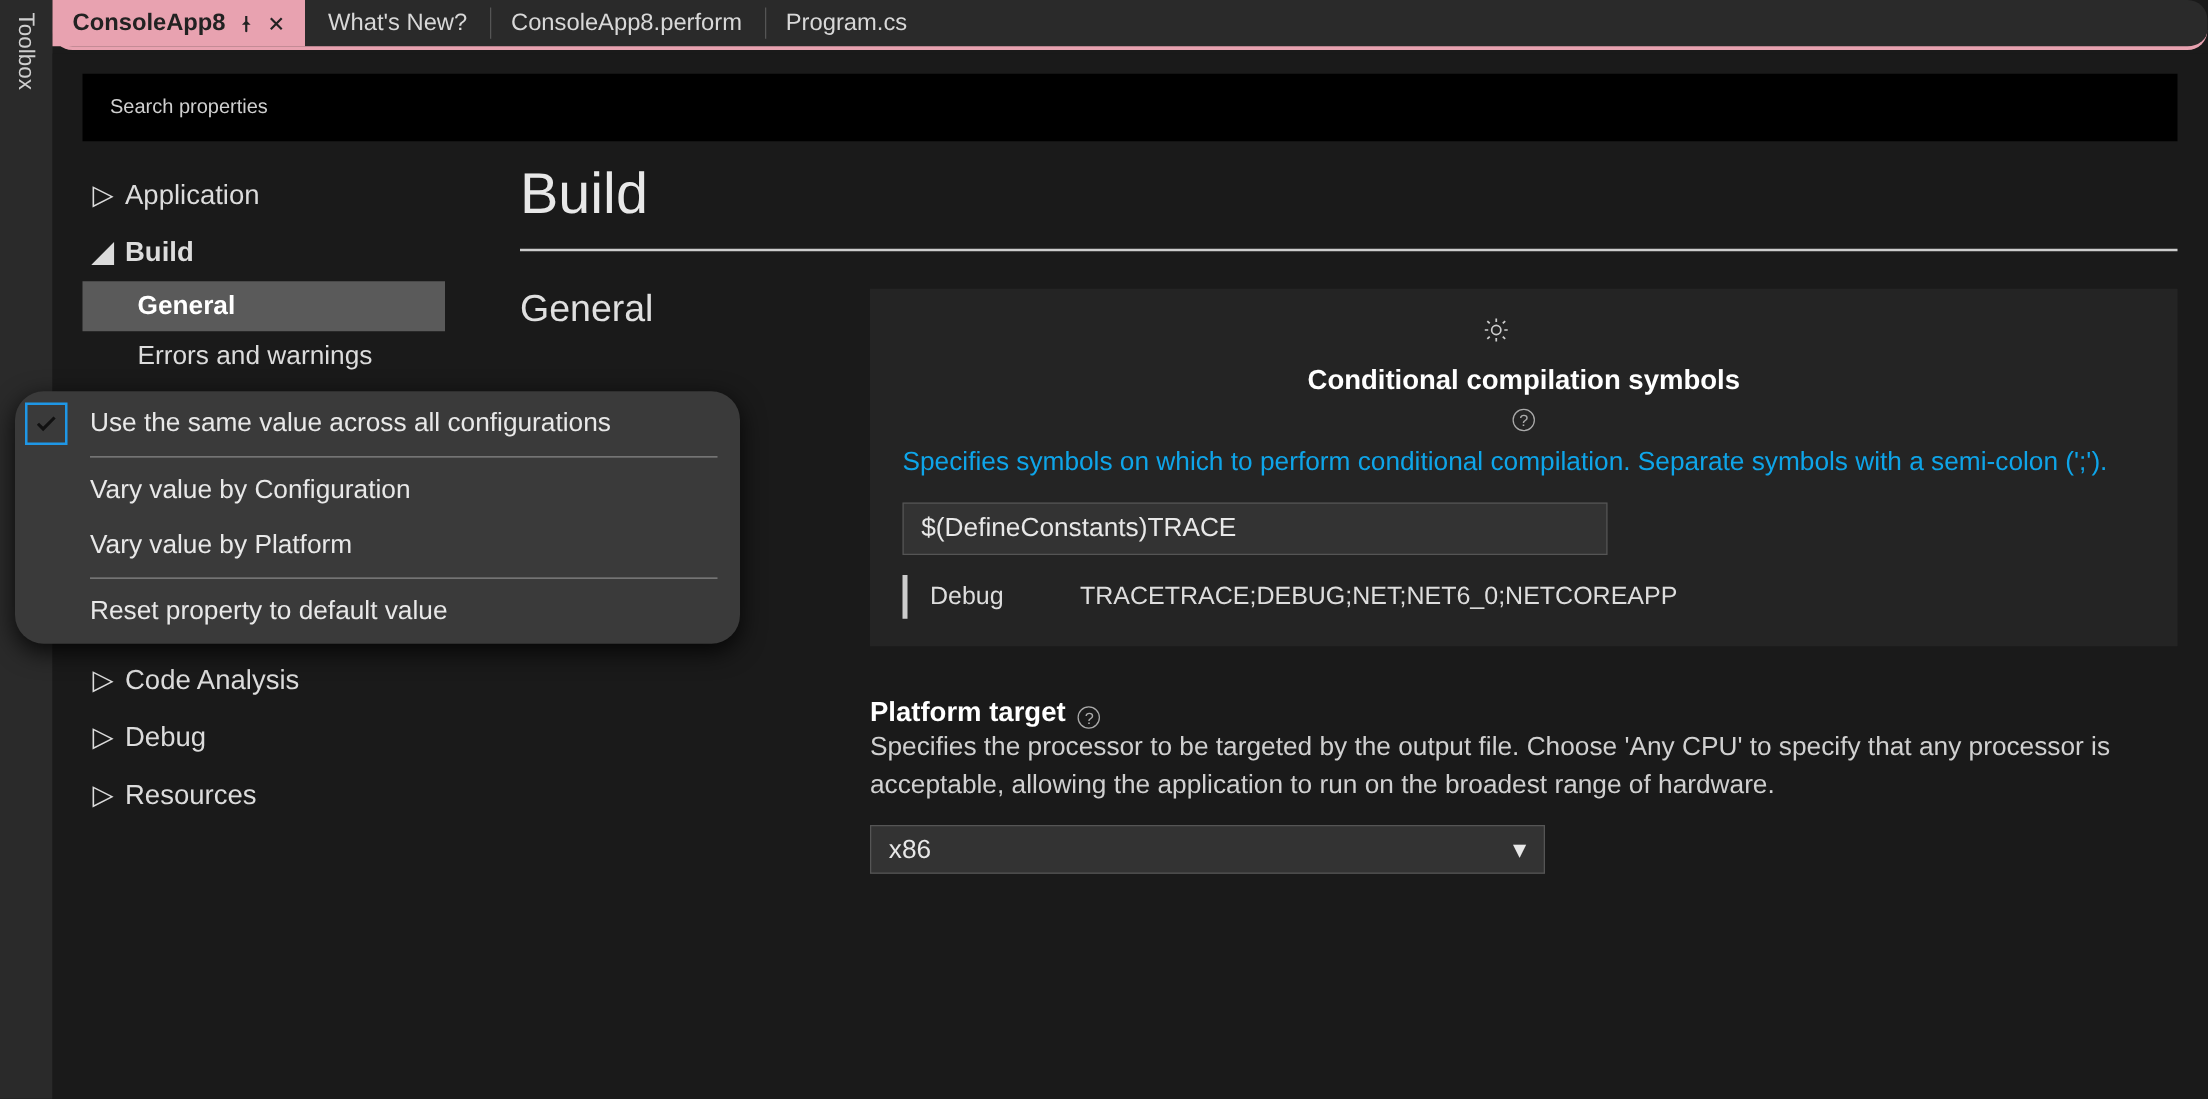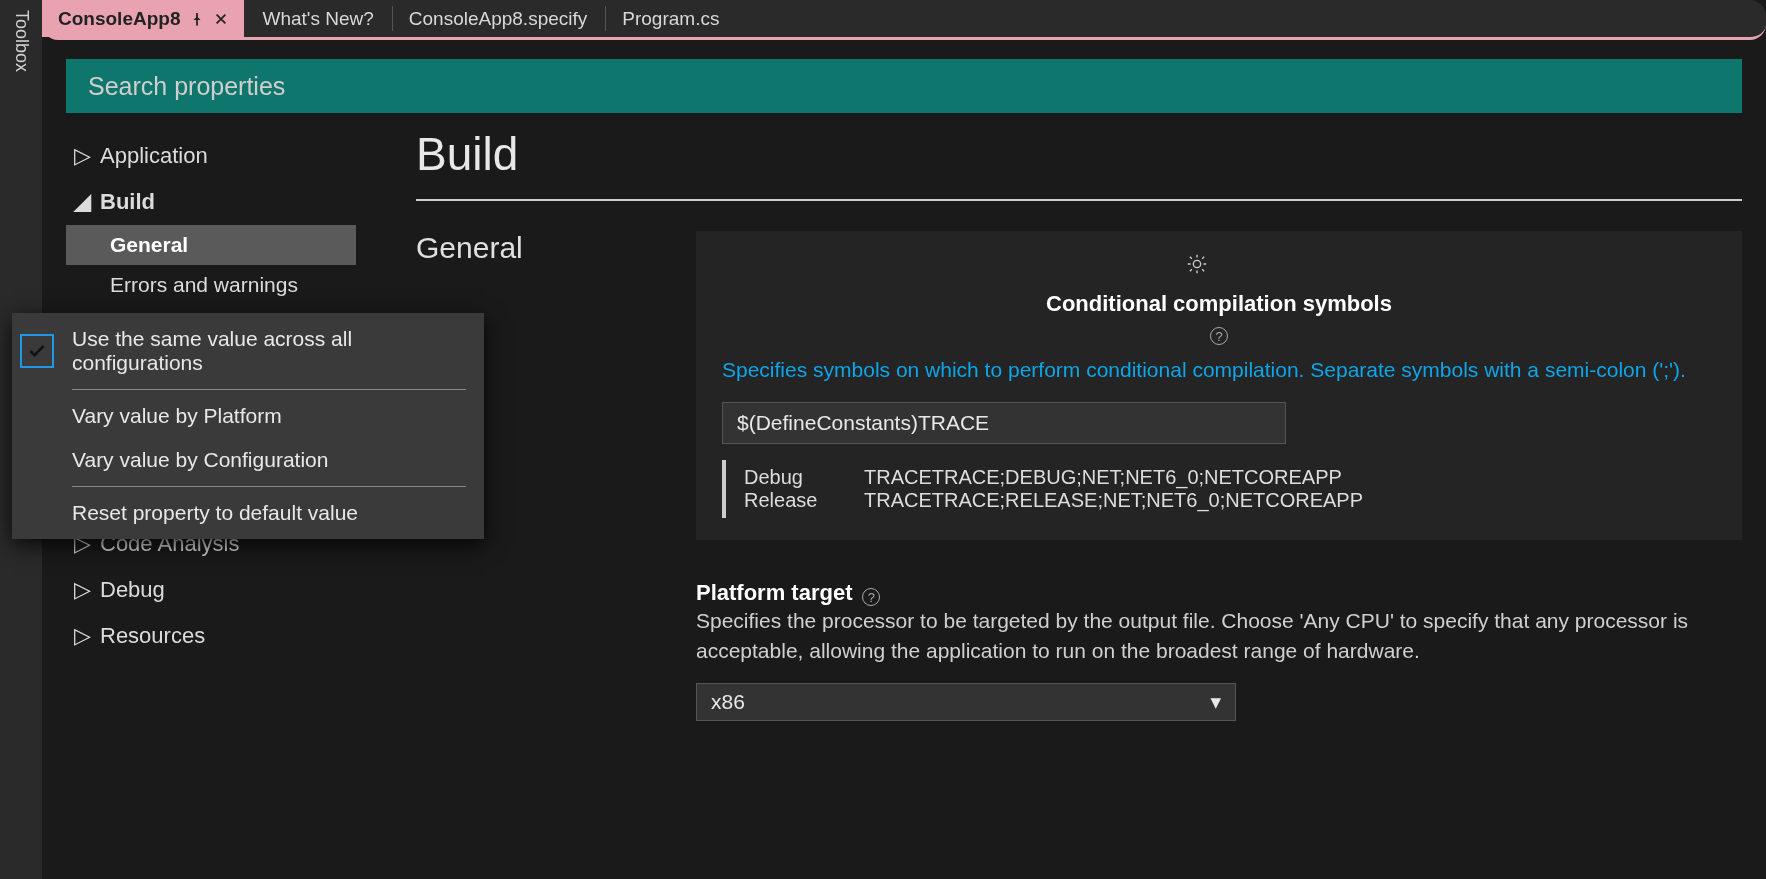--- a/index.html
+++ b/index.html
@@ -52,25 +52,25 @@
   .tab-sep {
     width: 1px; background:#555; align-self:stretch; margin:6px 0;
   }
   .content {
     position: absolute;
     left: 42px; top: 43px; right: 0; bottom: 0;
     background: #1a1a1a;
     padding: 16px 24px;
   }
   .search-bar {
-    background: #0f766e;
+    background: #000000;
     height: 54px;
     display: flex; align-items: center;
     padding: 12px 22px;
-    font-size: 25px;
+    font-size: 16px;
     color: #cfcfcf;
   }
   .body-row {
     display: flex;
     margin-top: 20px;
   }
   .sidebar {
     width: 290px;
     flex-shrink: 0;
     font-size: 22px;
@@ -143,25 +143,26 @@
   .platform-title { font-size:22px; font-weight:600; color:#fff; display:flex; align-items:flex-end; gap:10px;}
   .platform-desc { font-size:21px; color:#d0d0d0; margin-top:0; line-height:1.4; }
   .dropdown {
     margin-top:18px; background:#333; border:1px solid #555;
     padding:6px 14px; font-size:21px; color:#e8e8e8;
     width:540px; display:flex; justify-content:space-between; align-items:flex-end;
   }
   .context-menu {
     position:absolute;
     left:12px; top:313px;
-    width:472px;
+    width:580px;
     background:#3a3a3a;
     box-shadow: 0 6px 20px rgba(0,0,0,0.8);
     z-index:100;
     padding:4px 0;
+    border-radius:23px;
   }
   .ctx-item {
     display:flex; align-items:center;
     font-size:21px; color:#e8e8e8;
     padding: 10px 18px 10px 60px;
     position:relative;
     cursor:pointer;
   }
   .ctx-check {
     position:absolute; left:8px; top:50%; transform:translateY(-50%);
@@ -190,21 +191,21 @@
       <svg width="14" height="14" viewBox="0 0 16 16">
           <path d="M3 3l10 10M13 3L3 13" stroke="#222" stroke-width="2"></path>
         </svg>
     </span>
   </div>
   <div class="tab">
     <span>What's New?</span>
   </div>
   <div class="tab-sep"></div>
   <div class="tab">
-    <span>ConsoleApp8.specify</span>
+    <span>ConsoleApp8.perform</span>
   </div>
   <div class="tab-sep"></div>
   <div class="tab">
     <span>Program.cs</span>
   </div>
 </div>
 
 <div class="content">
   <div class="search-bar">
     <span>Search properties</span>
@@ -266,24 +267,20 @@
             </div>
             <div class="setting-desc">Specifies symbols on which to perform conditional compilation. Separate symbols with a semi-colon (';').</div>
             <div class="input-box">
               <span>$(DefineConstants)TRACE</span>
             </div>
             <div class="config-table">
               <div class="row">
                 <span class="cfg">Debug</span>
                 <span>TRACETRACE;DEBUG;NET;NET6_0;NETCOREAPP</span>
               </div>
-              <div class="row">
-                <span class="cfg">Release</span>
-                <span>TRACETRACE;RELEASE;NET;NET6_0;NETCOREAPP</span>
-              </div>
             </div>
           </div>
 
           <div class="platform-block">
             <div class="platform-title">
               <span>Platform target</span>
               <span class="help-icon">?</span>
             </div>
             <div class="platform-desc">Specifies the processor to be targeted by the output file. Choose 'Any CPU' to specify that any processor is acceptable, allowing the application to run on the broadest range of hardware.</div>
             <div class="dropdown">
@@ -301,22 +298,22 @@
   <div class="ctx-item">
     <span class="ctx-check">
       <svg width="20" height="20" viewBox="0 0 24 24">
           <path d="M4 12l5 5L20 6" stroke="#111" stroke-width="3" fill="none"></path>
         </svg>
     </span>
     <span>Use the same value across all configurations</span>
   </div>
   <div class="ctx-sep"></div>
   <div class="ctx-item">
+    <span>Vary value by Configuration</span>
+  </div>
+  <div class="ctx-item">
     <span>Vary value by Platform</span>
-  </div>
-  <div class="ctx-item">
-    <span>Vary value by Configuration</span>
   </div>
   <div class="ctx-sep"></div>
   <div class="ctx-item">
     <span>Reset property to default value</span>
   </div>
 </div>
 
 </body></html>

